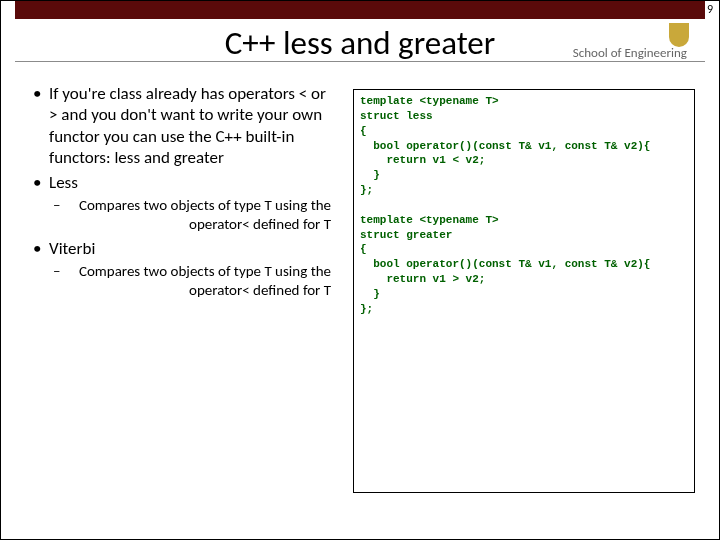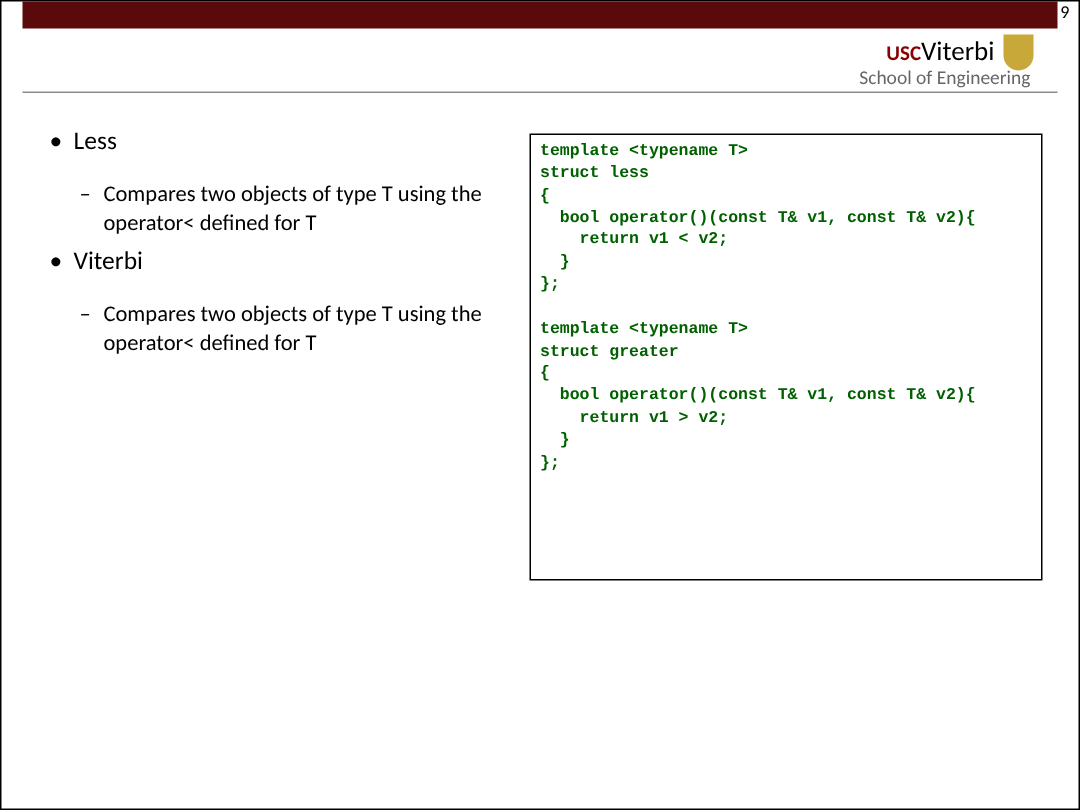--- a/index.html
+++ b/index.html
@@ -108,70 +108,70 @@
     margin-bottom: 4px;
   }
   .left-col > ul > li::before {
     content: "•";
     position: absolute;
     left: 2px;
     top: 0;
     font-size: 17px;
   }
   .left-col ul ul {
-    margin-top: 17px;
+    margin-top: 3px;
+    text-align: right;
   }
   .left-col ul ul > li {
     position: relative;
     padding-left: 20px;
     font-size: 15px;
     margin-bottom: 0;
   }
   .left-col ul ul > li::before {
     content: "–";
     position: absolute;
     left: 4px;
     top: 0;
   }
   .code-box {
     position: absolute;
     top: 88px;
     left: 352px;
     width: 342px;
-    height: 298px;
+    height: 404px;
     border: 1px solid #000;
     padding: 4px 6px;
     box-sizing: border-box;
     font-family: "Courier New", monospace;
     font-size: 11px;
     color: #006000;
     font-weight: bold;
     line-height: 1.35;
     white-space: pre;
   }
 </style>
 </head>
 <body>
 
 <div class="slide">
   <div class="header-bar"></div>
   <div class="page-number">9</div>
 
   <div class="logo-area">
-    <span class="logo-text">
-      <span class="logo-usc">USC</span><span class="logo-viterbi">Viterbi</span>
-    </span>
     <span class="logo-shield"></span>
   </div>
   <div class="logo-sub">School of Engineering</div>
 
   <div class="underline"></div>
+  <div class="title">C++ less and greater</div>
 
   <div class="left-col">
     <ul>
+      <li><span>If you're class already has operators &lt; or &gt; and you don't want to write your own functor you can use the C++ built-in functors: less and greater</span></li>
       <li><span>Less</span>
         <ul>
           <li><span>Compares two objects of type T using the operator&lt; defined for T</span></li>
         </ul>
       </li>
       <li><span>Viterbi</span>
         <ul>
           <li><span>Compares two objects of type T using the operator&lt; defined for T</span></li>
         </ul>
       </li>

